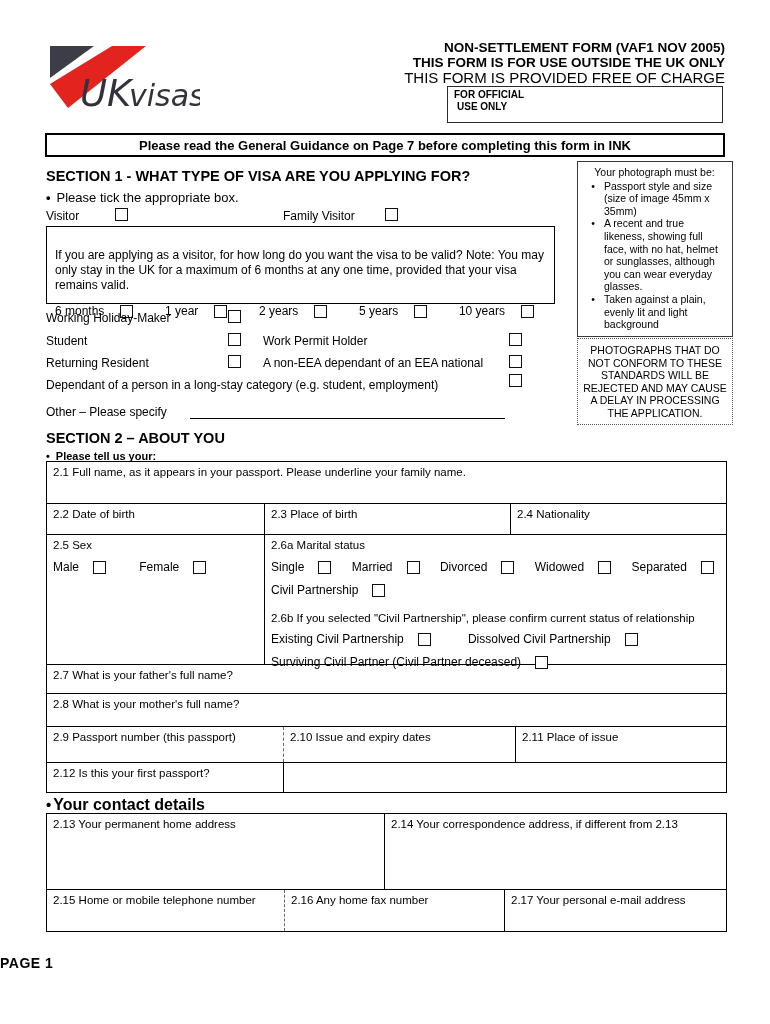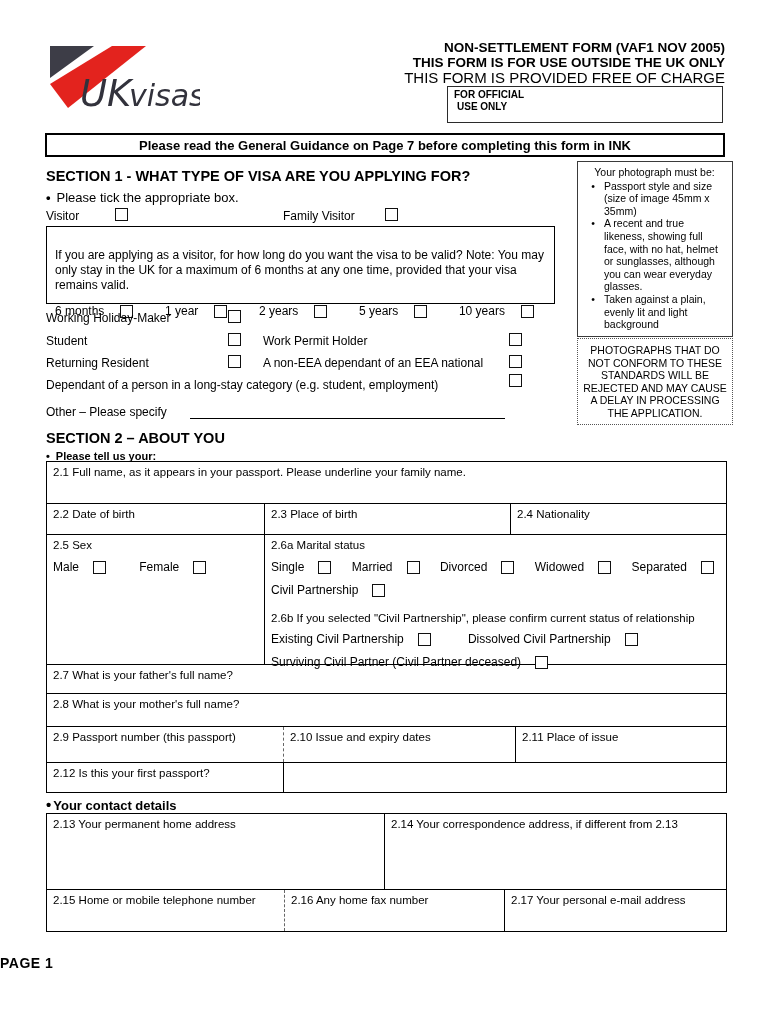--- a/index.html
+++ b/index.html
@@ -50,21 +50,21 @@
   .fcell { box-sizing:border-box; padding:3px 6px; border-left:1px solid #000; font-size:11.5px; line-height:14px; }
   .fcell:first-child { border-left:none; }
   .fcell .q { white-space:normal; }
   .dash-left { border-left:1px dashed #666 !important; }
 
   .marital-row { display:flex; justify-content:space-between; margin-top:8px; padding-right:6px; }
   .marital-row .pair { display:flex; align-items:center; gap:14px; }
   .inline-pair { display:inline-flex; align-items:center; gap:14px; }
 
   
-  .contact-head { left:46px; top:796px; font-size:13px; font-weight:bold; }
+  .contact-head { left:46px; top:796px; font-size:16px; font-weight:bold; }
   .ctable { left:46px; top:813px; width:679px; border:1px solid #000; }
 
   .footer { left:0; top:955px; width:770px; text-align:left; font-size:14px; font-weight:bold; letter-spacing:0.5px; }
 
   .logo { left:50px; top:44px; }
 </style>
 </head>
 <body>
 
 <div class="page">

